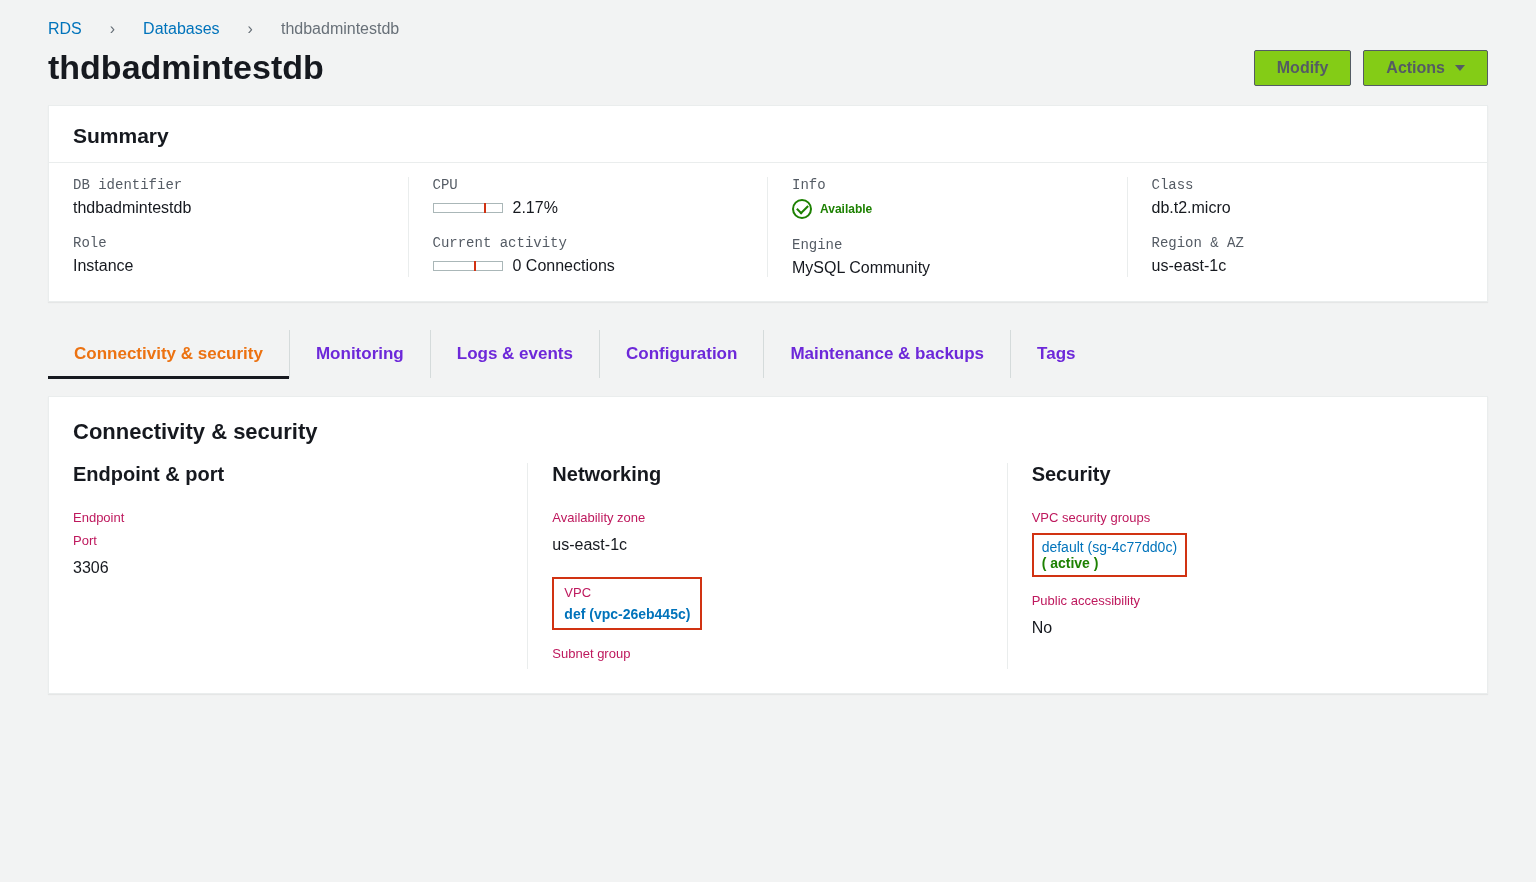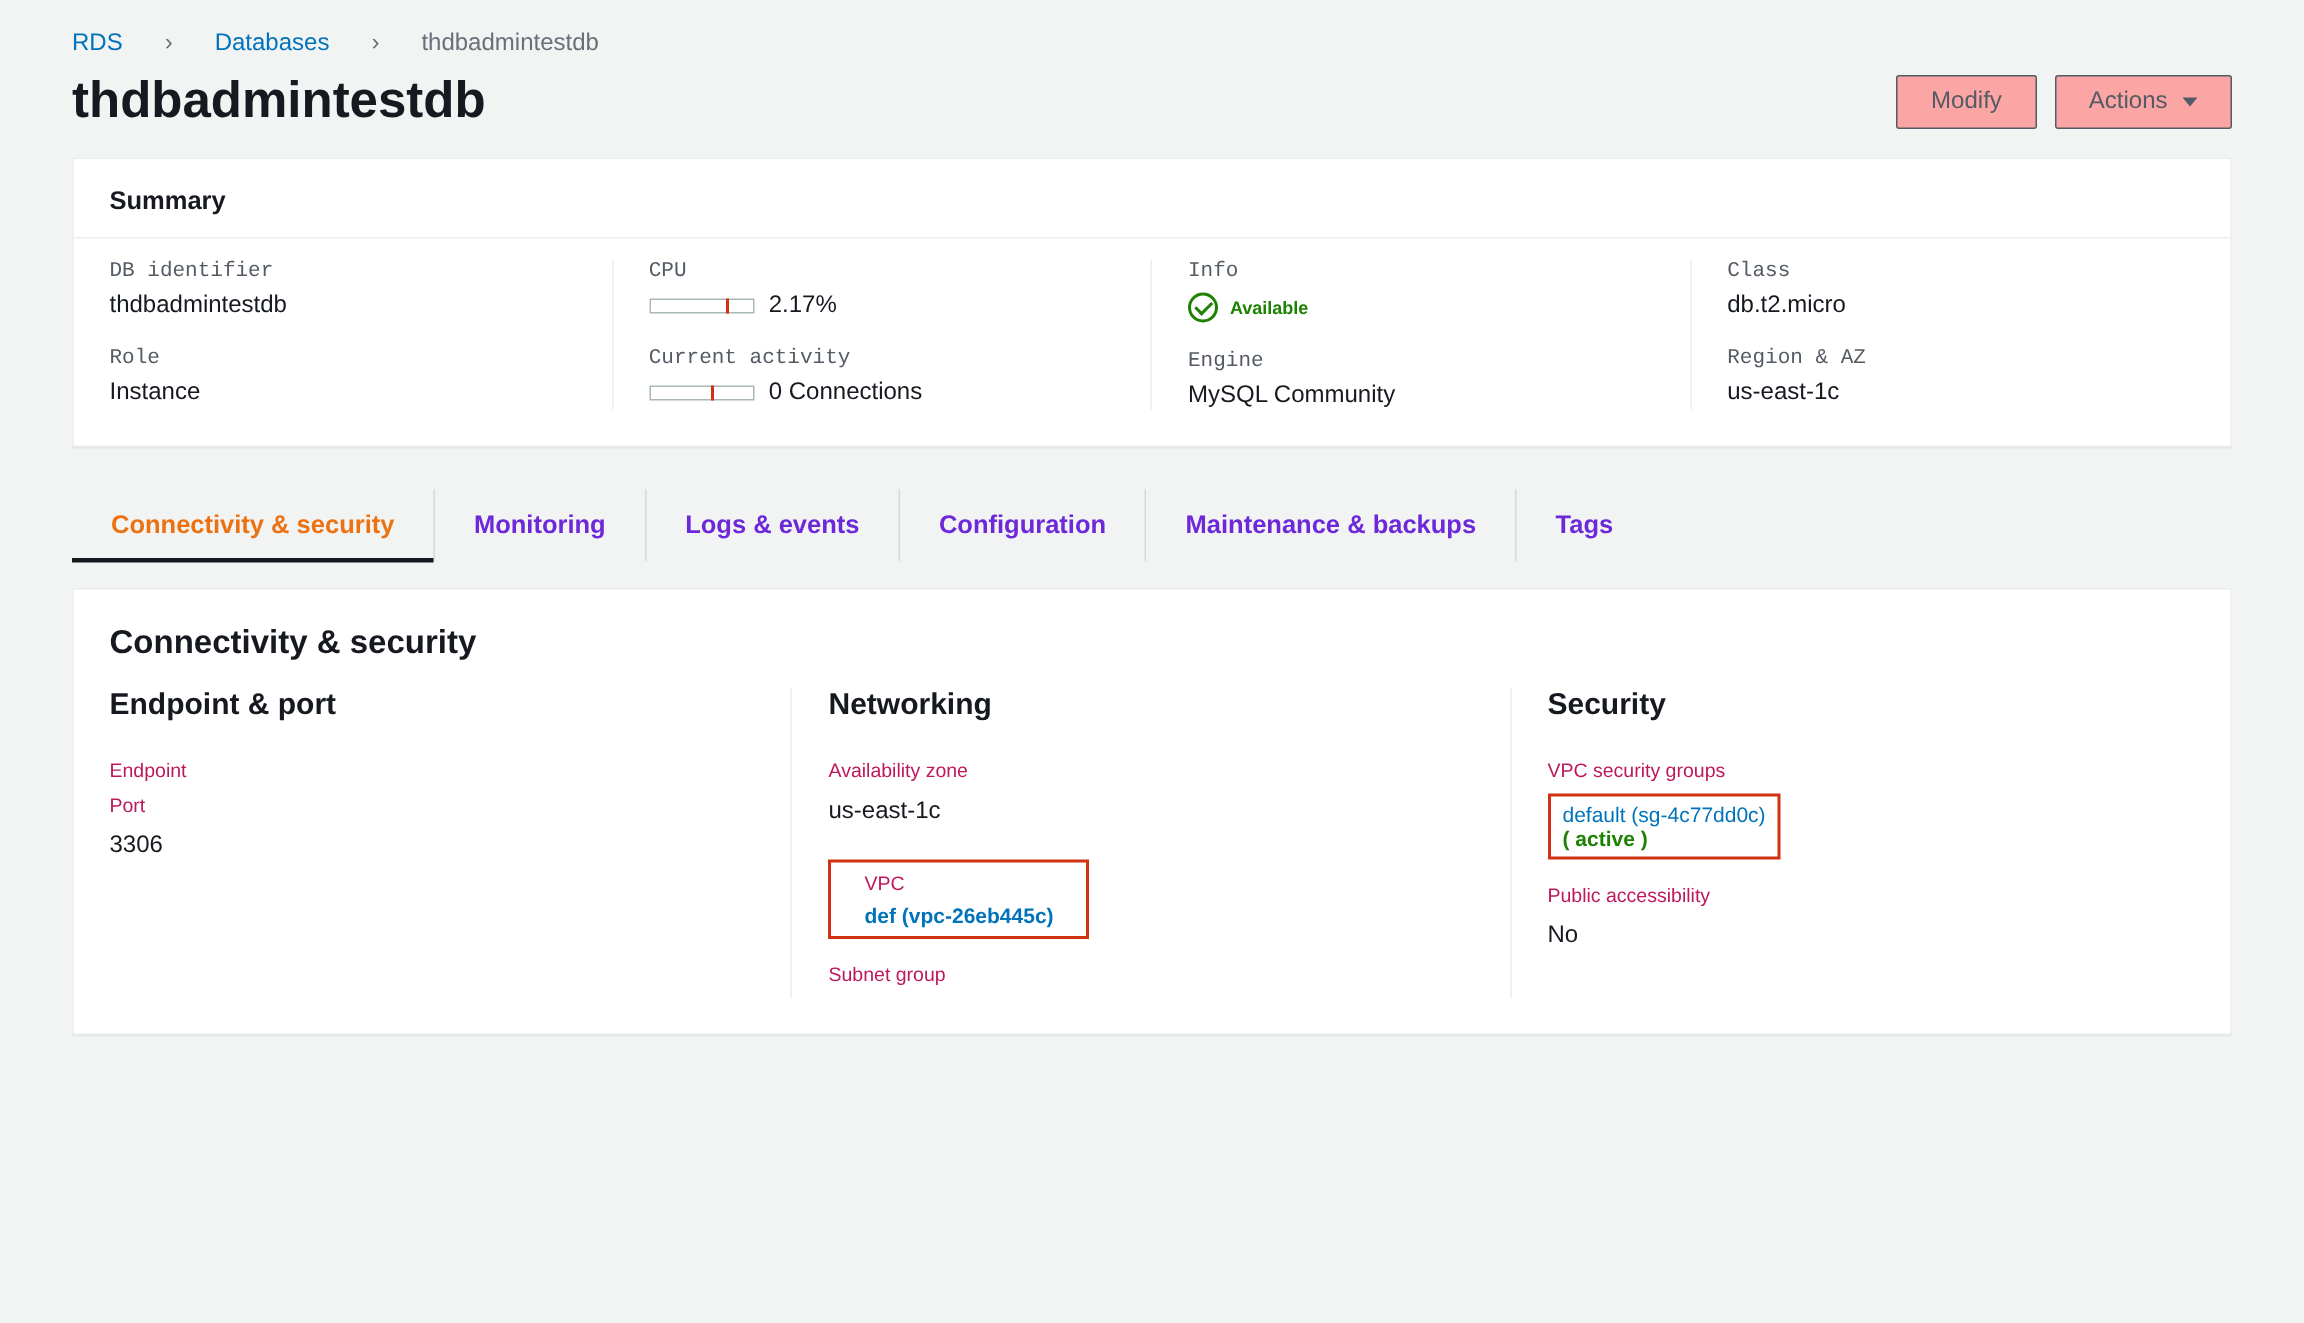--- a/index.html
+++ b/index.html
@@ -26,26 +26,26 @@
       justify-content: space-between;
       align-items: center;
       margin-bottom: 18px;
     }
     .page-title {
       font-size: 34px;
       font-weight: 700;
     }
     .header-actions { display: flex; gap: 12px; }
     .btn {
-      background: #fca5a5;
+      background: #84cc16;
       border: 1px solid #545b64;
       border-radius: 2px;
       padding: 8px 22px;
       font-size: 16px;
-      font-weight: 400;
+      font-weight: 700;
       color: #545b64;
       cursor: pointer;
       display: inline-flex;
       align-items: center;
       gap: 10px;
     }
     .caret-down {
       width: 0; height: 0;
       border-left: 5px solid transparent;
       border-right: 5px solid transparent;
@@ -54,21 +54,21 @@
     }
 
     .panel {
       background: #fff;
       border: 1px solid #eaeded;
       box-shadow: 0 1px 1px rgba(0,0,0,0.05);
       margin-bottom: 28px;
     }
     .panel-header {
       padding: 18px 24px 14px;
-      font-size: 17px;
+      font-size: 21px;
       font-weight: 700;
       border-bottom: 1px solid #eaeded;
     }
     .summary-grid {
       display: grid;
       grid-template-columns: 1fr 1fr 1fr 1fr;
       padding: 14px 0 24px;
     }
     .summary-cell {
       padding: 0 24px;
@@ -243,21 +243,21 @@
     <div class="conn-col">
       <div class="sub-title">Endpoint &amp; port</div>
       <div class="kv-label">Endpoint</div>
       <div class="kv-label">Port</div>
       <div class="kv-value">3306</div>
     </div>
     <div class="conn-col">
       <div class="sub-title">Networking</div>
       <div class="kv-label">Availability zone</div>
       <div class="kv-value">us-east-1c</div>
-      <div class="hl-box" style="padding:6px 22px;">
+      <div class="hl-box" style="padding:6px 10px;">
         <div class="kv-label" style="margin-bottom:6px;">VPC</div>
         <a class="link" style="font-weight:700;">def (vpc-26eb445c)</a>
       </div>
       <div class="kv-label">Subnet group</div>
     </div>
     <div class="conn-col">
       <div class="sub-title">Security</div>
       <div class="kv-label">VPC security groups</div>
       <div class="hl-box" style="padding:4px 8px;">
         <a class="link">default (sg-4c77dd0c)</a><br>

